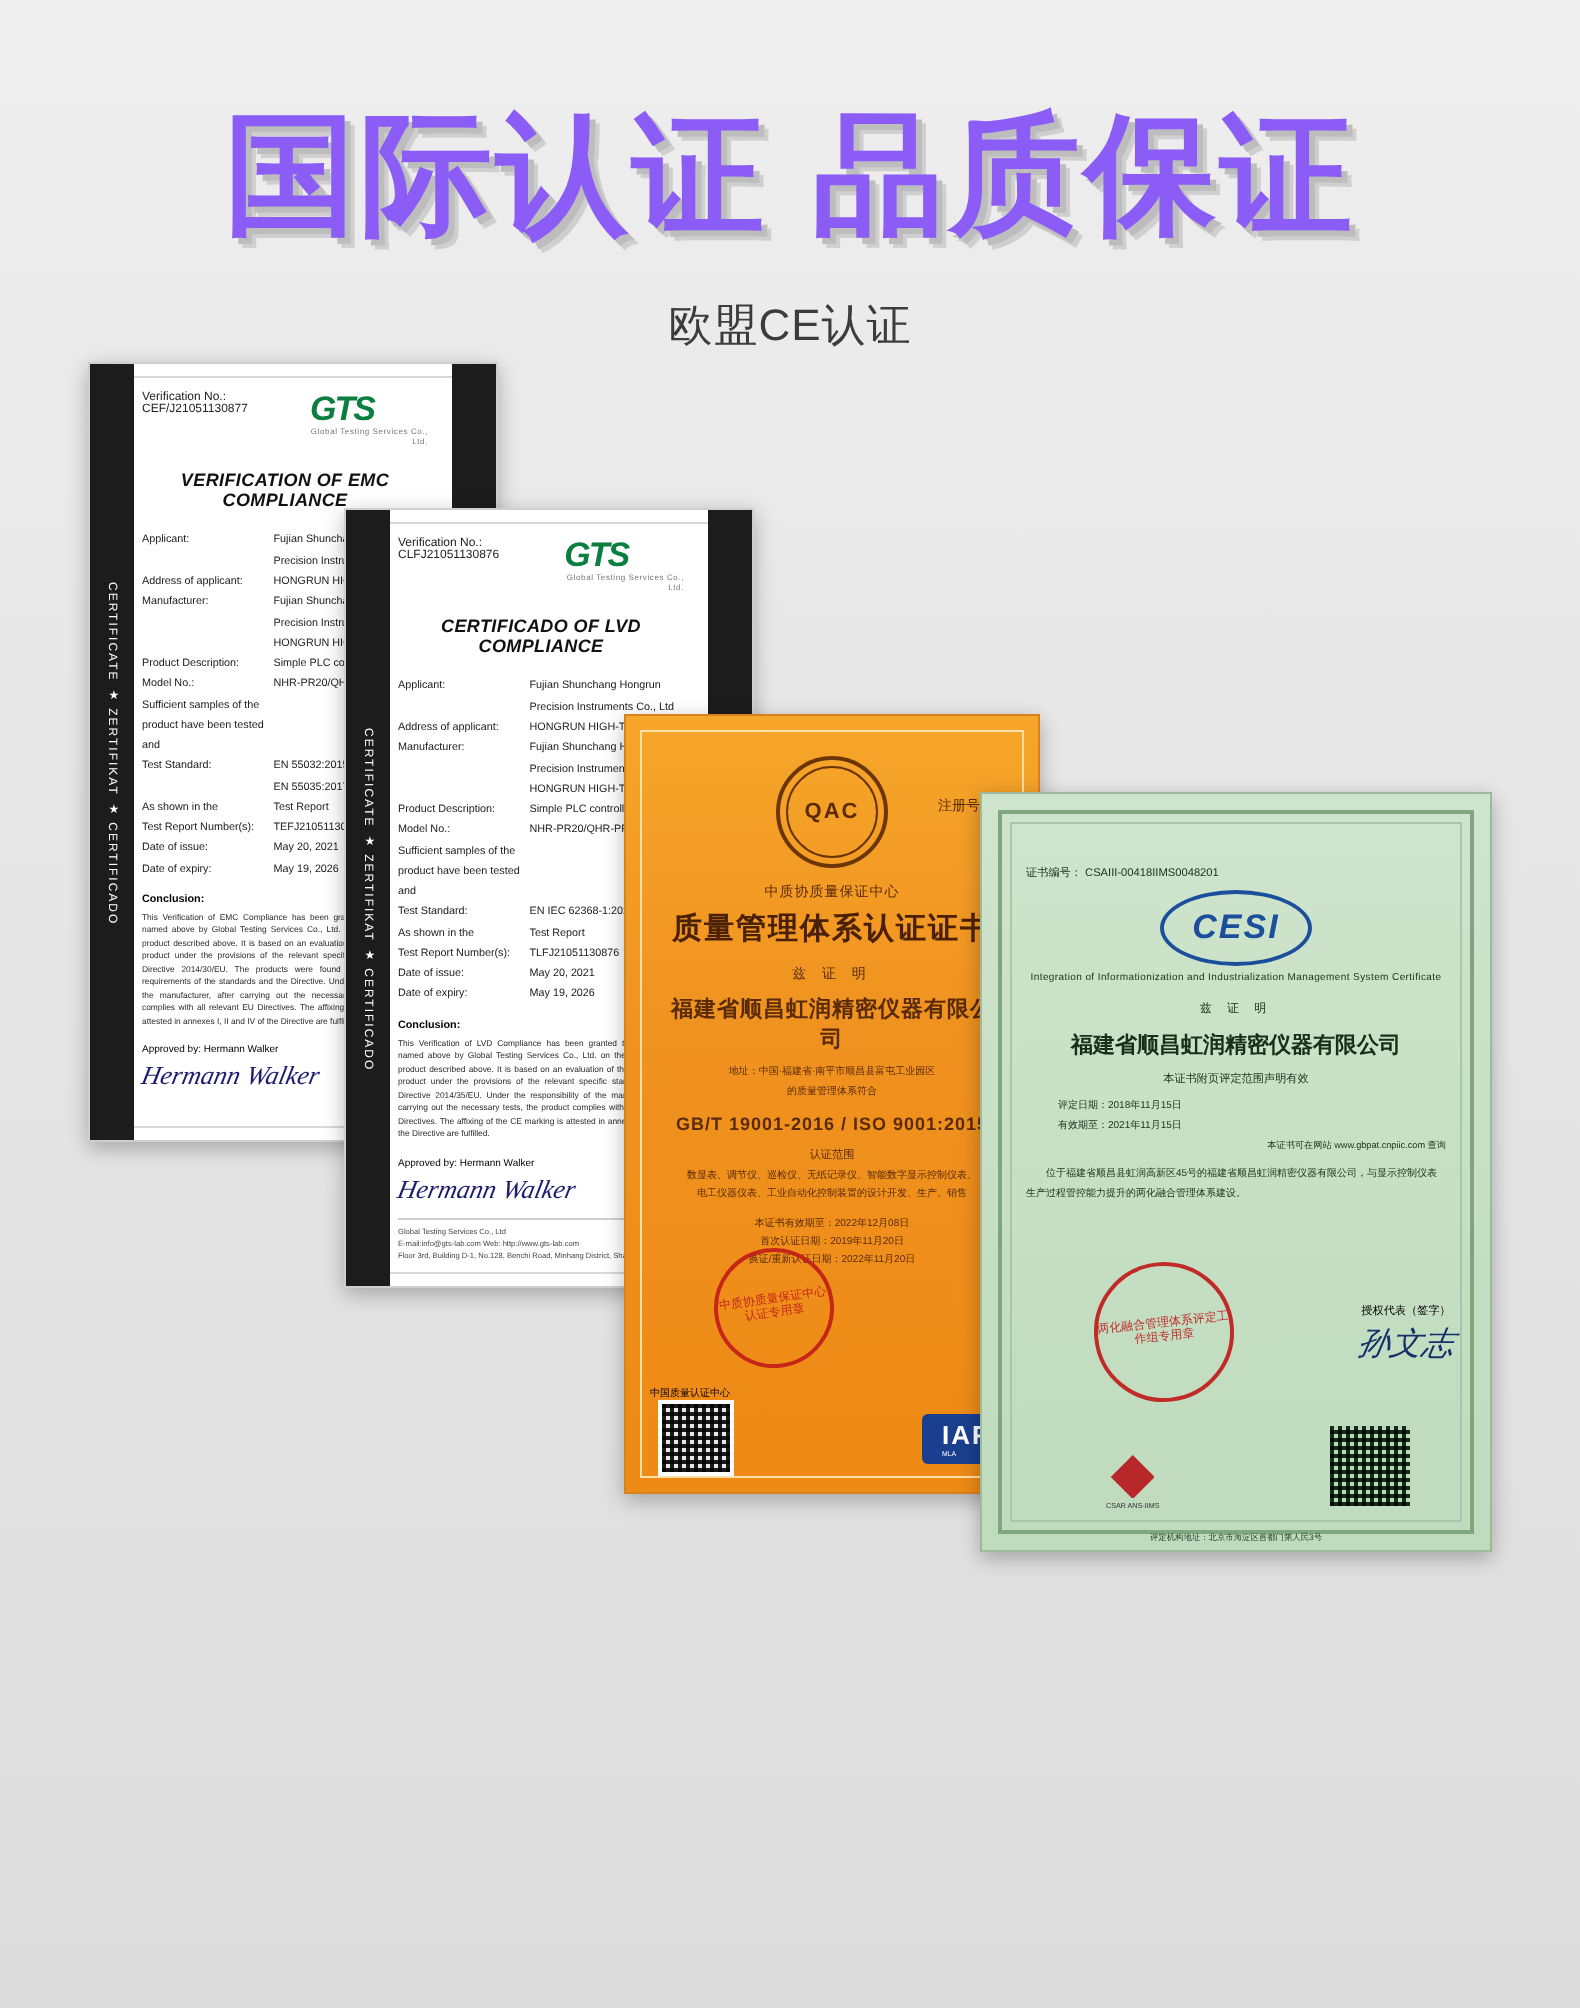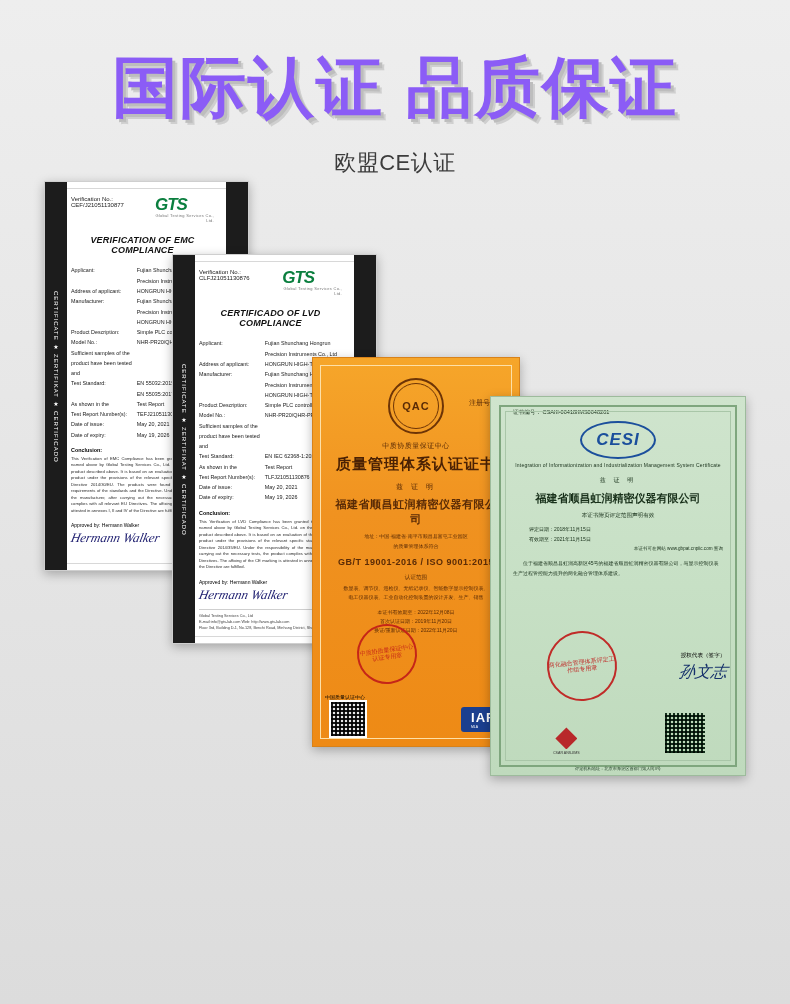--- a/index.html
+++ b/index.html
@@ -292,21 +292,21 @@
   
   .cesi {
     background: linear-gradient(180deg,#cfe4cd 0%, #c7e0c5 50%, #bfdabd 100%);
     border: 1px solid #9dbb9c;
   }
   .cesi .inner {
     position: absolute;
     inset: 8px;
     border: 2px solid #7fa67e;
     box-sizing: border-box;
-    padding: 2px 12px;
+    padding: 26px 12px;
     color: #18301a;
     text-align: center;
   }
   .cesi .inner::before {
     content: "";
     position: absolute;
     inset: 4px;
     border: 1px solid #a9c6a8;
   }
   .cesi .certno {

